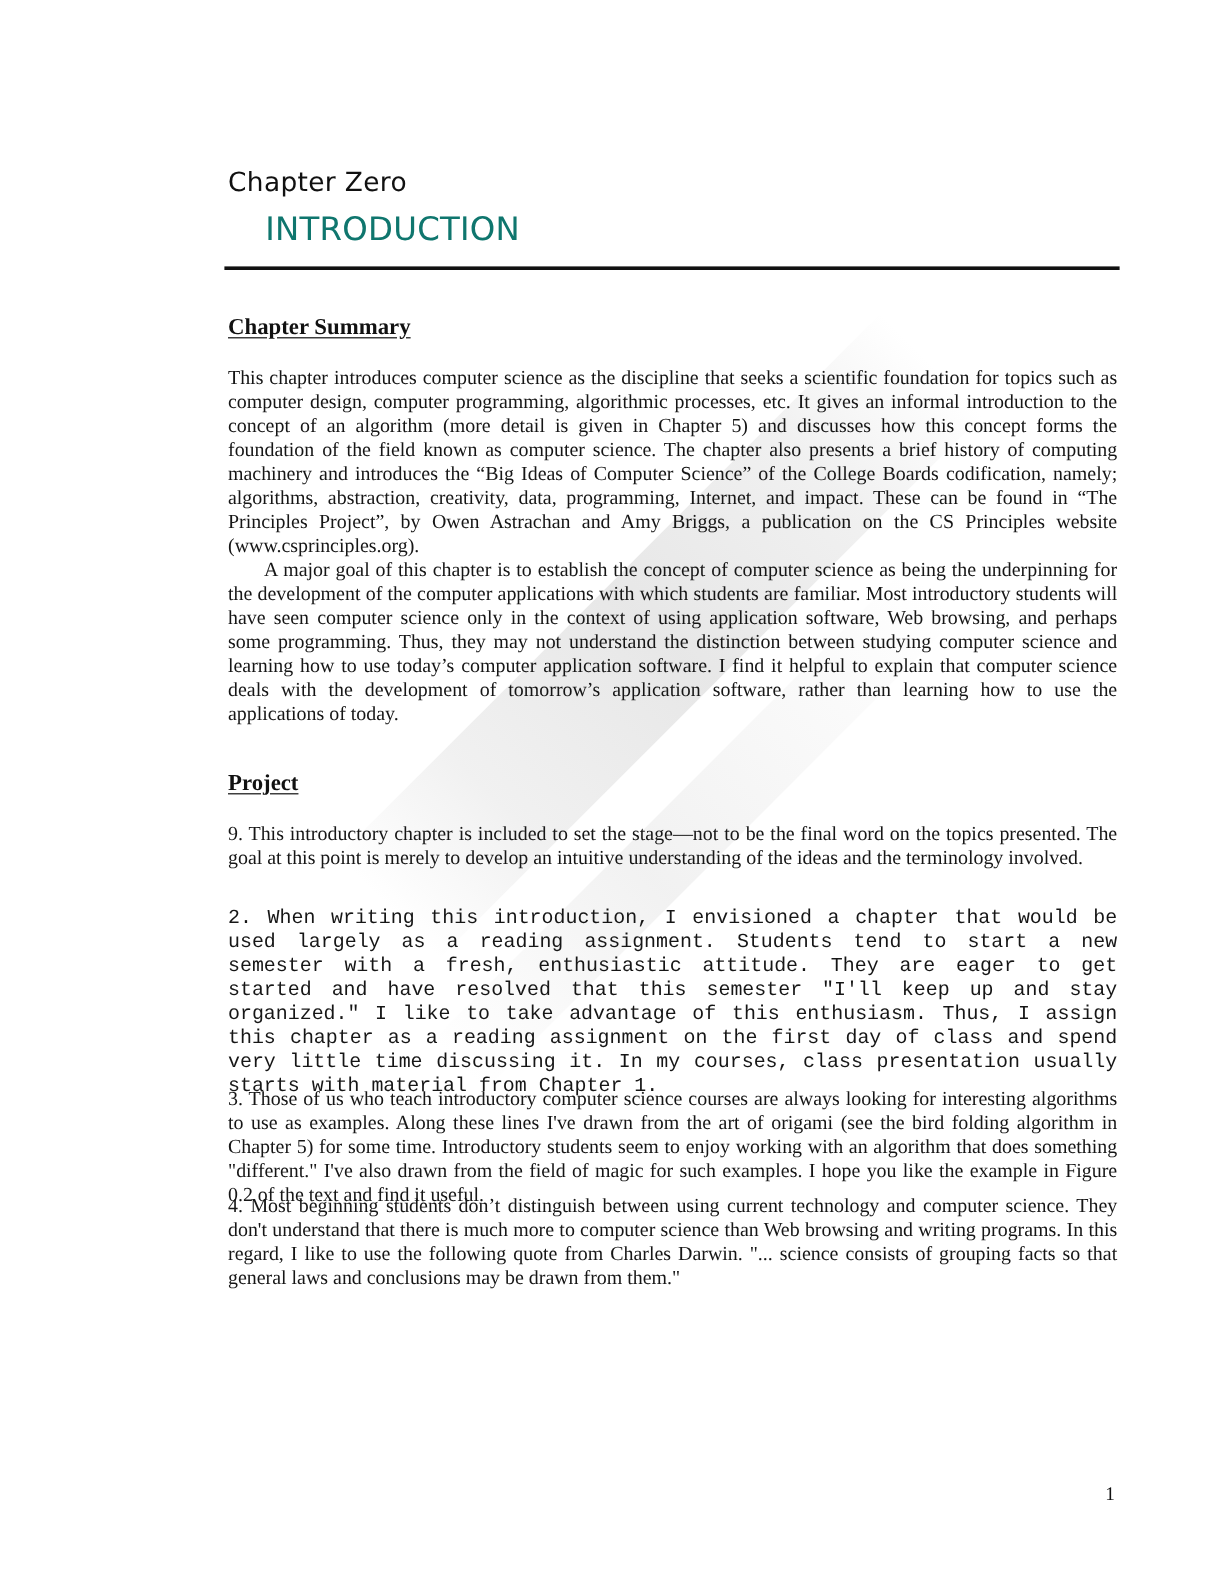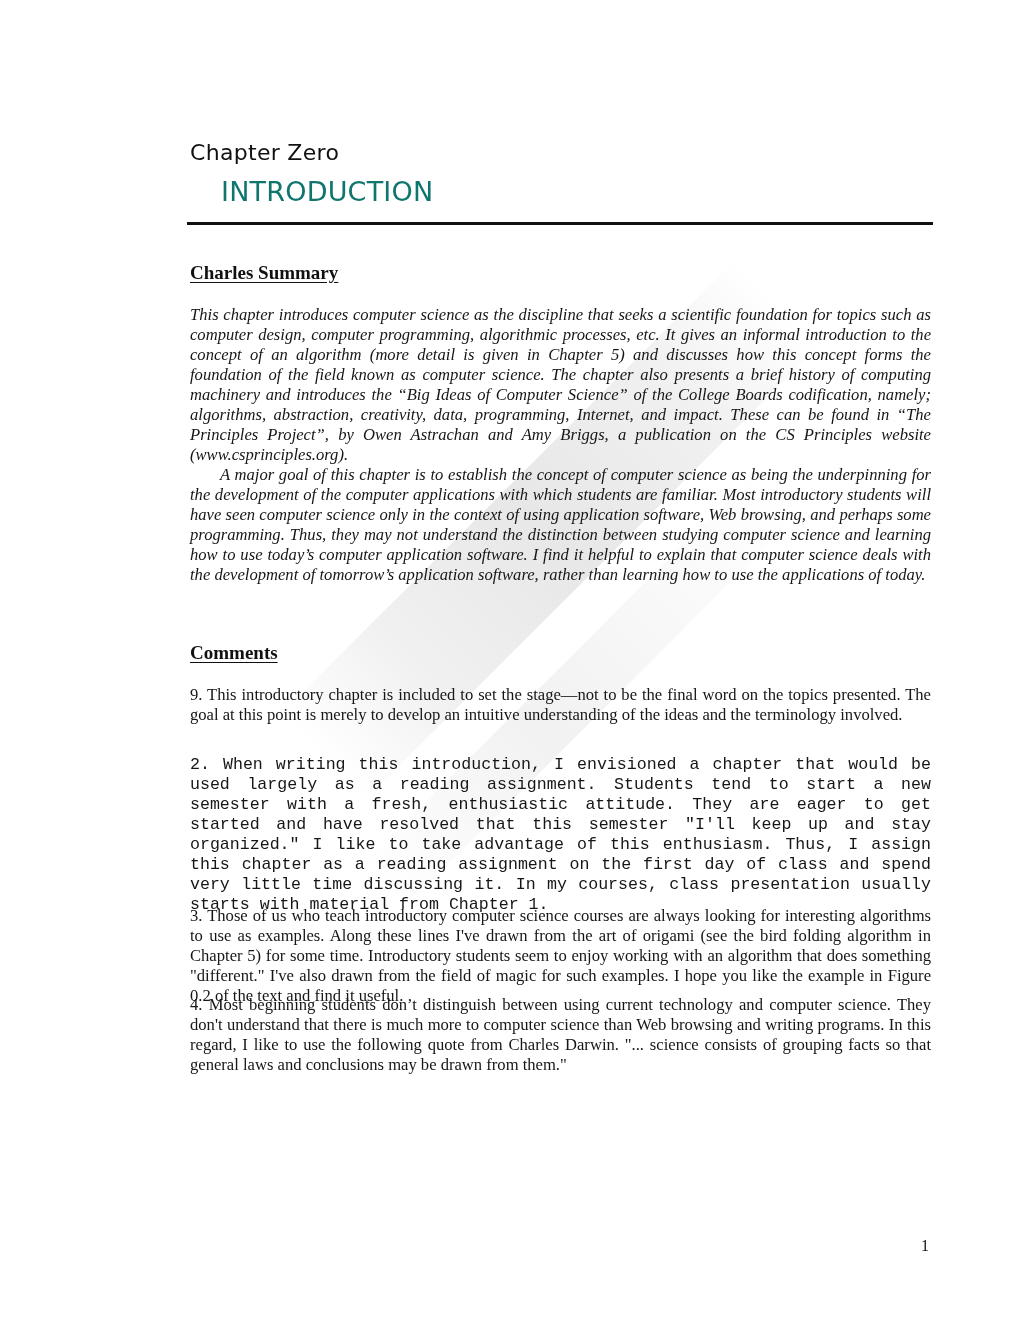--- a/index.html
+++ b/index.html
@@ -47,28 +47,28 @@
 </head>
 <body>
 
 <div class="watermark"></div>
 <div class="watermark2"></div>
 
 <div class="chapter-label">Chapter Zero</div>
 <div class="chapter-title">INTRODUCTION</div>
 <div class="title-rule"></div>
 
-<div class="section-heading" style="top:262px;">Charles Summary</div>
+<div class="section-heading" style="top:262px;">Chapter Summary</div>
 
-<div class="para" style="top:305px;font-style:italic;">
+<div class="para" style="top:305px;">
   <p>This chapter introduces computer science as the discipline that seeks a scientific foundation for topics such as computer design, computer programming, algorithmic processes, etc. It gives an informal introduction to the concept of an algorithm (more detail is given in Chapter 5) and discusses how this concept forms the foundation of the field known as computer science. The chapter also presents a brief history of computing machinery and introduces the “Big Ideas of Computer Science” of the College Boards codification, namely; algorithms, abstraction, creativity, data, programming, Internet, and impact.  These can be found in “The Principles Project”, by Owen Astrachan and Amy Briggs, a publication on the CS Principles website (www.csprinciples.org).</p>
   <p class="indent">A major goal of this chapter is to establish the concept of computer science as being the underpinning for the development of the computer applications with which students are familiar. Most introductory students will have seen computer science only in the context of using application software, Web browsing, and perhaps some programming. Thus, they may not understand the distinction between studying computer science and learning how to use today’s computer application software. I find it helpful to explain that computer science deals with the development of tomorrow’s application software, rather than learning how to use the applications of today.</p>
 </div>
 
-<div class="section-heading" style="top:642px;">Comments</div>
+<div class="section-heading" style="top:642px;">Project</div>
 
 <div class="para" style="top:685px;">
   <p>9. This introductory chapter is included to set the stage—not to be the final word on the topics presented. The goal at this point is merely to develop an intuitive understanding of the ideas and the terminology involved.</p>
 </div>
 <div class="para" style="top:755px;font-family:Liberation Mono, monospace;">
   <p>2. When writing this introduction, I envisioned a chapter that would be used largely as a reading assignment. Students tend to start a new semester with a fresh, enthusiastic attitude. They are eager to get started and have resolved that this semester "I'll keep up and stay organized." I like to take advantage of this enthusiasm. Thus, I assign this chapter as a reading assignment on the first day of class and spend very little time discussing it. In my courses, class presentation usually starts with material from Chapter 1.</p>
 </div>
 <div class="para" style="top:906px;">
   <p>3. Those of us who teach introductory computer science courses are always looking for interesting algorithms to use as examples. Along these lines I've drawn from the art of origami (see the bird folding algorithm in Chapter 5) for some time. Introductory students seem to enjoy working with an algorithm that does something "different." I've also drawn from the field of magic for such examples. I hope you like the example in Figure 0.2 of the text and find it useful.</p>
 </div>

